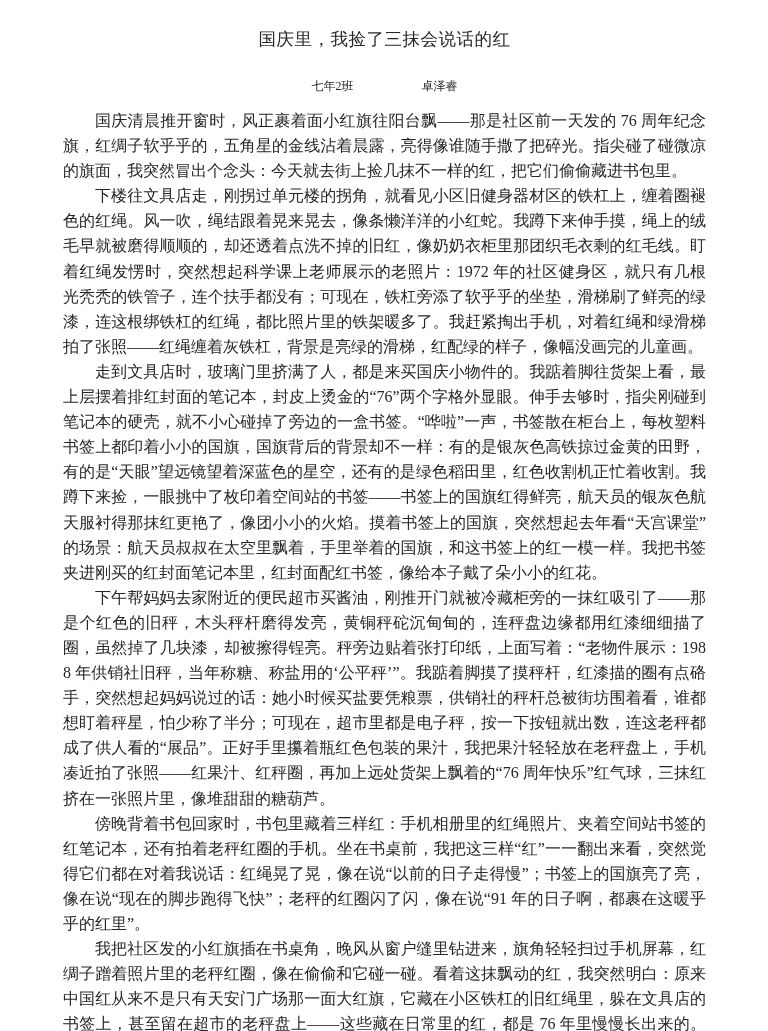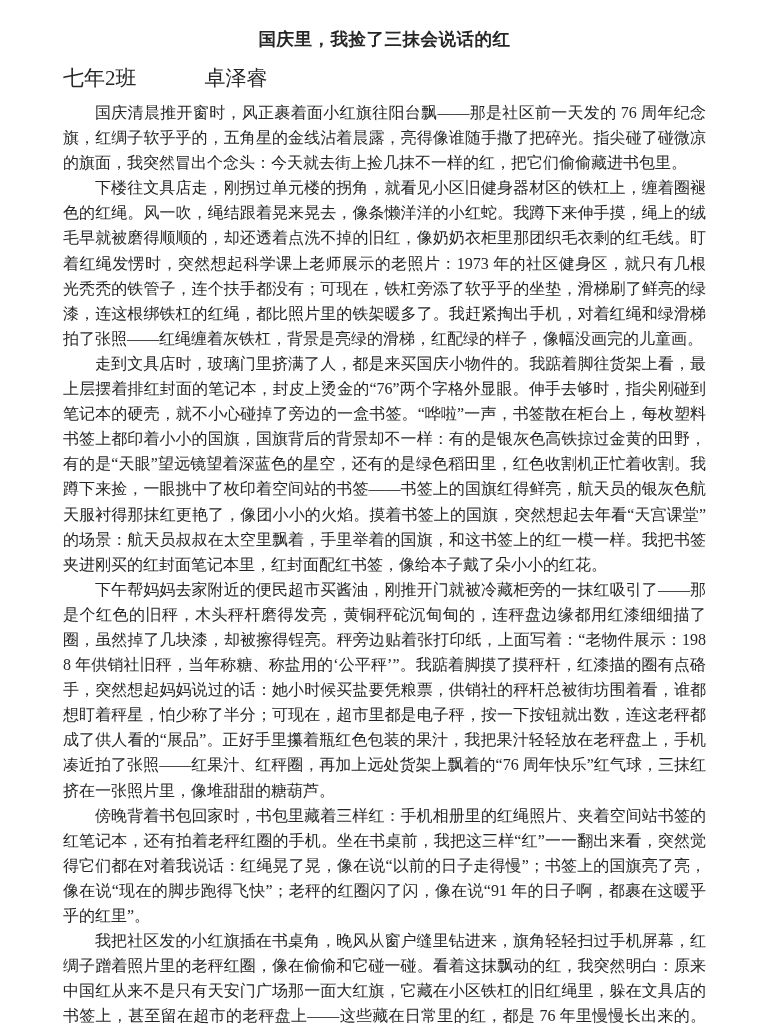--- a/index.html
+++ b/index.html
@@ -12,31 +12,32 @@
     width: 768px;
     height: 1031px;
     box-sizing: border-box;
     background: #ffffff;
     padding: 26px 62px 0 63px;
     font-family: "Liberation Serif", "DejaVu Serif", serif;
     color: #262626;
     overflow: hidden;
   }
   .title {
-    margin: 0 0 13px 0;
+    margin: 0 0 21px 0;
     font-size: 17.5px;
-    font-weight: bold;
+    font-weight: normal;
     text-align: center;
     line-height: 26px;
     letter-spacing: 0.5px;
   }
   .byline {
     display: flex;
+    justify-content: center;
     gap: 68px;
-    font-size: 21px;
+    font-size: 12px;
     line-height: 26px;
     margin: 0 0 9px 0;
   }
   .essay-body p {
     margin: 0;
     font-size: 16px;
     line-height: 25.1px;
     text-align: justify;
     text-indent: 2em;
     word-break: break-all;
@@ -48,19 +49,19 @@
 <div class="page">
   <h1 class="title">国庆里，我捡了三抹会说话的红</h1>
 
   <div class="byline">
     <span>七年2班</span>
     <span>卓泽睿</span>
   </div>
 
   <div class="essay-body">
     <p>国庆清晨推开窗时，风正裹着面小红旗往阳台飘——那是社区前一天发的 76 周年纪念旗，红绸子软乎乎的，五角星的金线沾着晨露，亮得像谁随手撒了把碎光。指尖碰了碰微凉的旗面，我突然冒出个念头：今天就去街上捡几抹不一样的红，把它们偷偷藏进书包里。</p>
-    <p>下楼往文具店走，刚拐过单元楼的拐角，就看见小区旧健身器材区的铁杠上，缠着圈褪色的红绳。风一吹，绳结跟着晃来晃去，像条懒洋洋的小红蛇。我蹲下来伸手摸，绳上的绒毛早就被磨得顺顺的，却还透着点洗不掉的旧红，像奶奶衣柜里那团织毛衣剩的红毛线。盯着红绳发愣时，突然想起科学课上老师展示的老照片：1973 年的社区健身区，就只有几根光秃秃的铁管子，连个扶手都没有；可现在，铁杠旁添了软乎乎的坐垫，滑梯刷了鲜亮的绿漆，连这根绑铁杠的红绳，都比照片里的铁架暖多了。我赶紧掏出手机，对着红绳和绿滑梯拍了张照——红绳缠着灰铁杠，背景是亮绿的滑梯，红配绿的样子，像幅没画完的儿童画。</p>
+    <p>下楼往文具店走，刚拐过单元楼的拐角，就看见小区旧健身器材区的铁杠上，缠着圈褪色的红绳。风一吹，绳结跟着晃来晃去，像条懒洋洋的小红蛇。我蹲下来伸手摸，绳上的绒毛早就被磨得顺顺的，却还透着点洗不掉的旧红，像奶奶衣柜里那团织毛衣剩的红毛线。盯着红绳发愣时，突然想起科学课上老师展示的老照片：1972 年的社区健身区，就只有几根光秃秃的铁管子，连个扶手都没有；可现在，铁杠旁添了软乎乎的坐垫，滑梯刷了鲜亮的绿漆，连这根绑铁杠的红绳，都比照片里的铁架暖多了。我赶紧掏出手机，对着红绳和绿滑梯拍了张照——红绳缠着灰铁杠，背景是亮绿的滑梯，红配绿的样子，像幅没画完的儿童画。</p>
     <p>走到文具店时，玻璃门里挤满了人，都是来买国庆小物件的。我踮着脚往货架上看，最上层摆着排红封面的笔记本，封皮上烫金的“76”两个字格外显眼。伸手去够时，指尖刚碰到笔记本的硬壳，就不小心碰掉了旁边的一盒书签。“哗啦”一声，书签散在柜台上，每枚塑料书签上都印着小小的国旗，国旗背后的背景却不一样：有的是银灰色高铁掠过金黄的田野，有的是“天眼”望远镜望着深蓝色的星空，还有的是绿色稻田里，红色收割机正忙着收割。我蹲下来捡，一眼挑中了枚印着空间站的书签——书签上的国旗红得鲜亮，航天员的银灰色航天服衬得那抹红更艳了，像团小小的火焰。摸着书签上的国旗，突然想起去年看“天宫课堂”的场景：航天员叔叔在太空里飘着，手里举着的国旗，和这书签上的红一模一样。我把书签夹进刚买的红封面笔记本里，红封面配红书签，像给本子戴了朵小小的红花。</p>
     <p>下午帮妈妈去家附近的便民超市买酱油，刚推开门就被冷藏柜旁的一抹红吸引了——那是个红色的旧秤，木头秤杆磨得发亮，黄铜秤砣沉甸甸的，连秤盘边缘都用红漆细细描了圈，虽然掉了几块漆，却被擦得锃亮。秤旁边贴着张打印纸，上面写着：“老物件展示：1988 年供销社旧秤，当年称糖、称盐用的‘公平秤’”。我踮着脚摸了摸秤杆，红漆描的圈有点硌手，突然想起妈妈说过的话：她小时候买盐要凭粮票，供销社的秤杆总被街坊围着看，谁都想盯着秤星，怕少称了半分；可现在，超市里都是电子秤，按一下按钮就出数，连这老秤都成了供人看的“展品”。正好手里攥着瓶红色包装的果汁，我把果汁轻轻放在老秤盘上，手机凑近拍了张照——红果汁、红秤圈，再加上远处货架上飘着的“76 周年快乐”红气球，三抹红挤在一张照片里，像堆甜甜的糖葫芦。</p>
     <p>傍晚背着书包回家时，书包里藏着三样红：手机相册里的红绳照片、夹着空间站书签的红笔记本，还有拍着老秤红圈的手机。坐在书桌前，我把这三样“红”一一翻出来看，突然觉得它们都在对着我说话：红绳晃了晃，像在说“以前的日子走得慢”；书签上的国旗亮了亮，像在说“现在的脚步跑得飞快”；老秤的红圈闪了闪，像在说“91 年的日子啊，都裹在这暖乎乎的红里”。</p>
     <p>我把社区发的小红旗插在书桌角，晚风从窗户缝里钻进来，旗角轻轻扫过手机屏幕，红绸子蹭着照片里的老秤红圈，像在偷偷和它碰一碰。看着这抹飘动的红，我突然明白：原来中国红从来不是只有天安门广场那一面大红旗，它藏在小区铁杠的旧红绳里，躲在文具店的书签上，甚至留在超市的老秤盘上——这些藏在日常里的红，都是 76 年里慢慢长出来的。就像我们课本里的字，一笔一划，都写着这抹红的故事，写着我们慢慢长大的日子。</p>
   </div>
 </div>
 
 </body></html>

